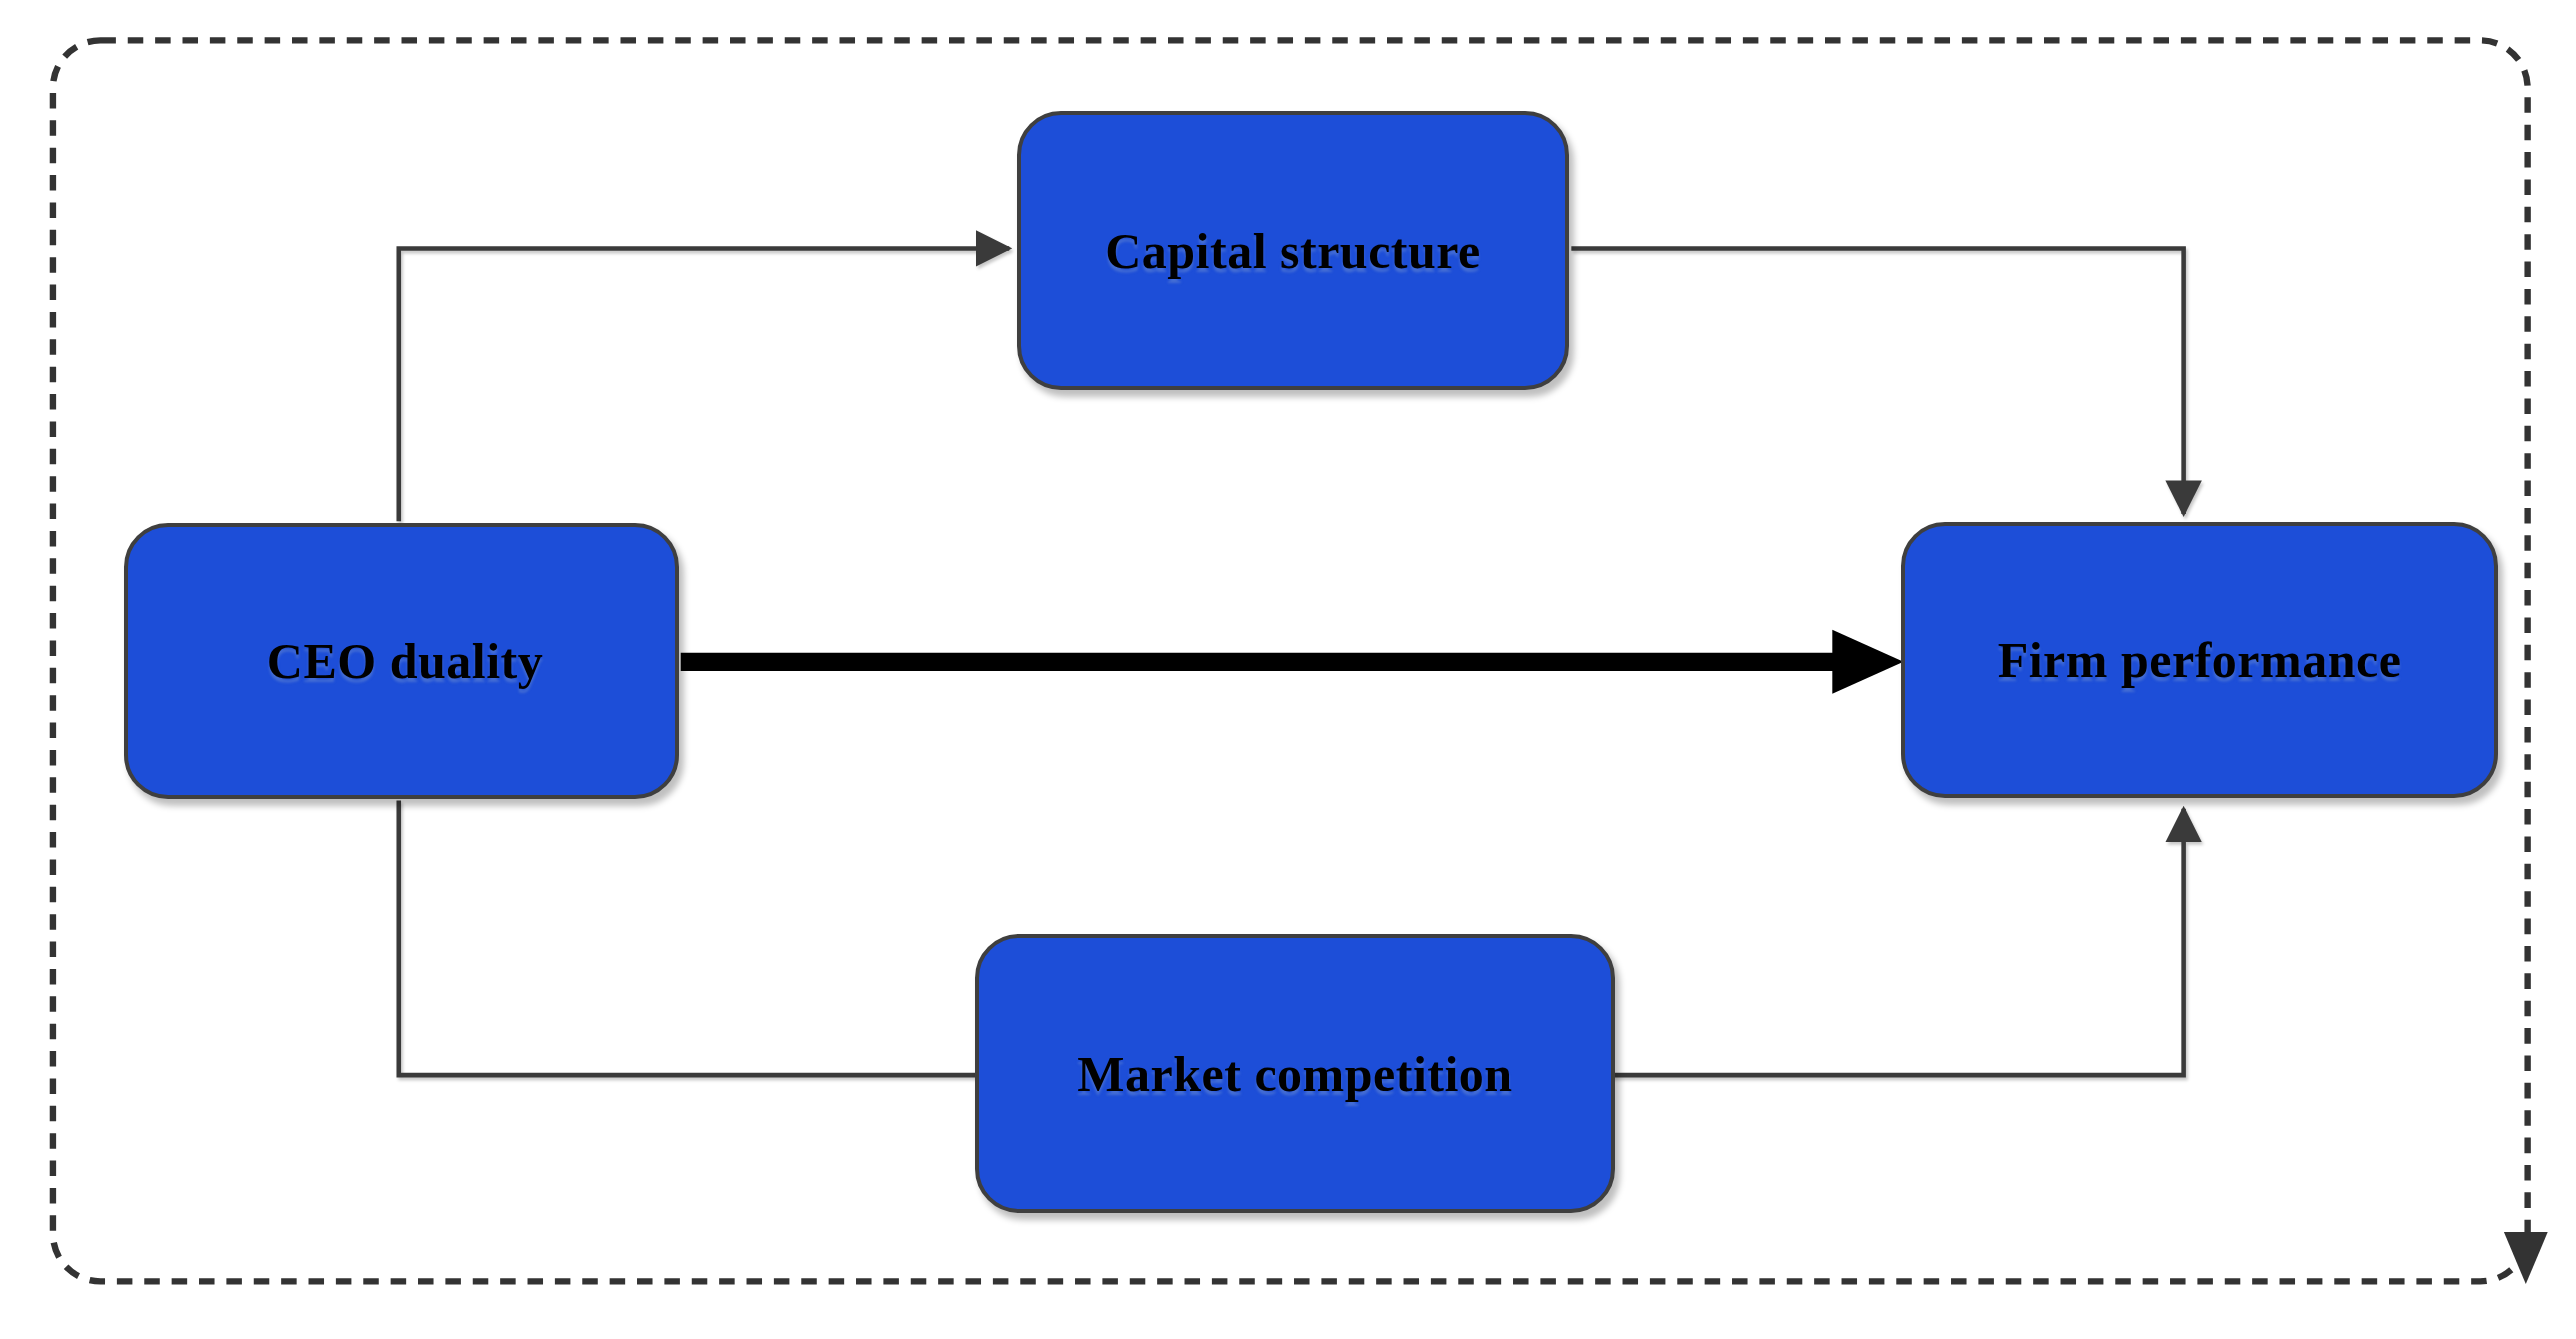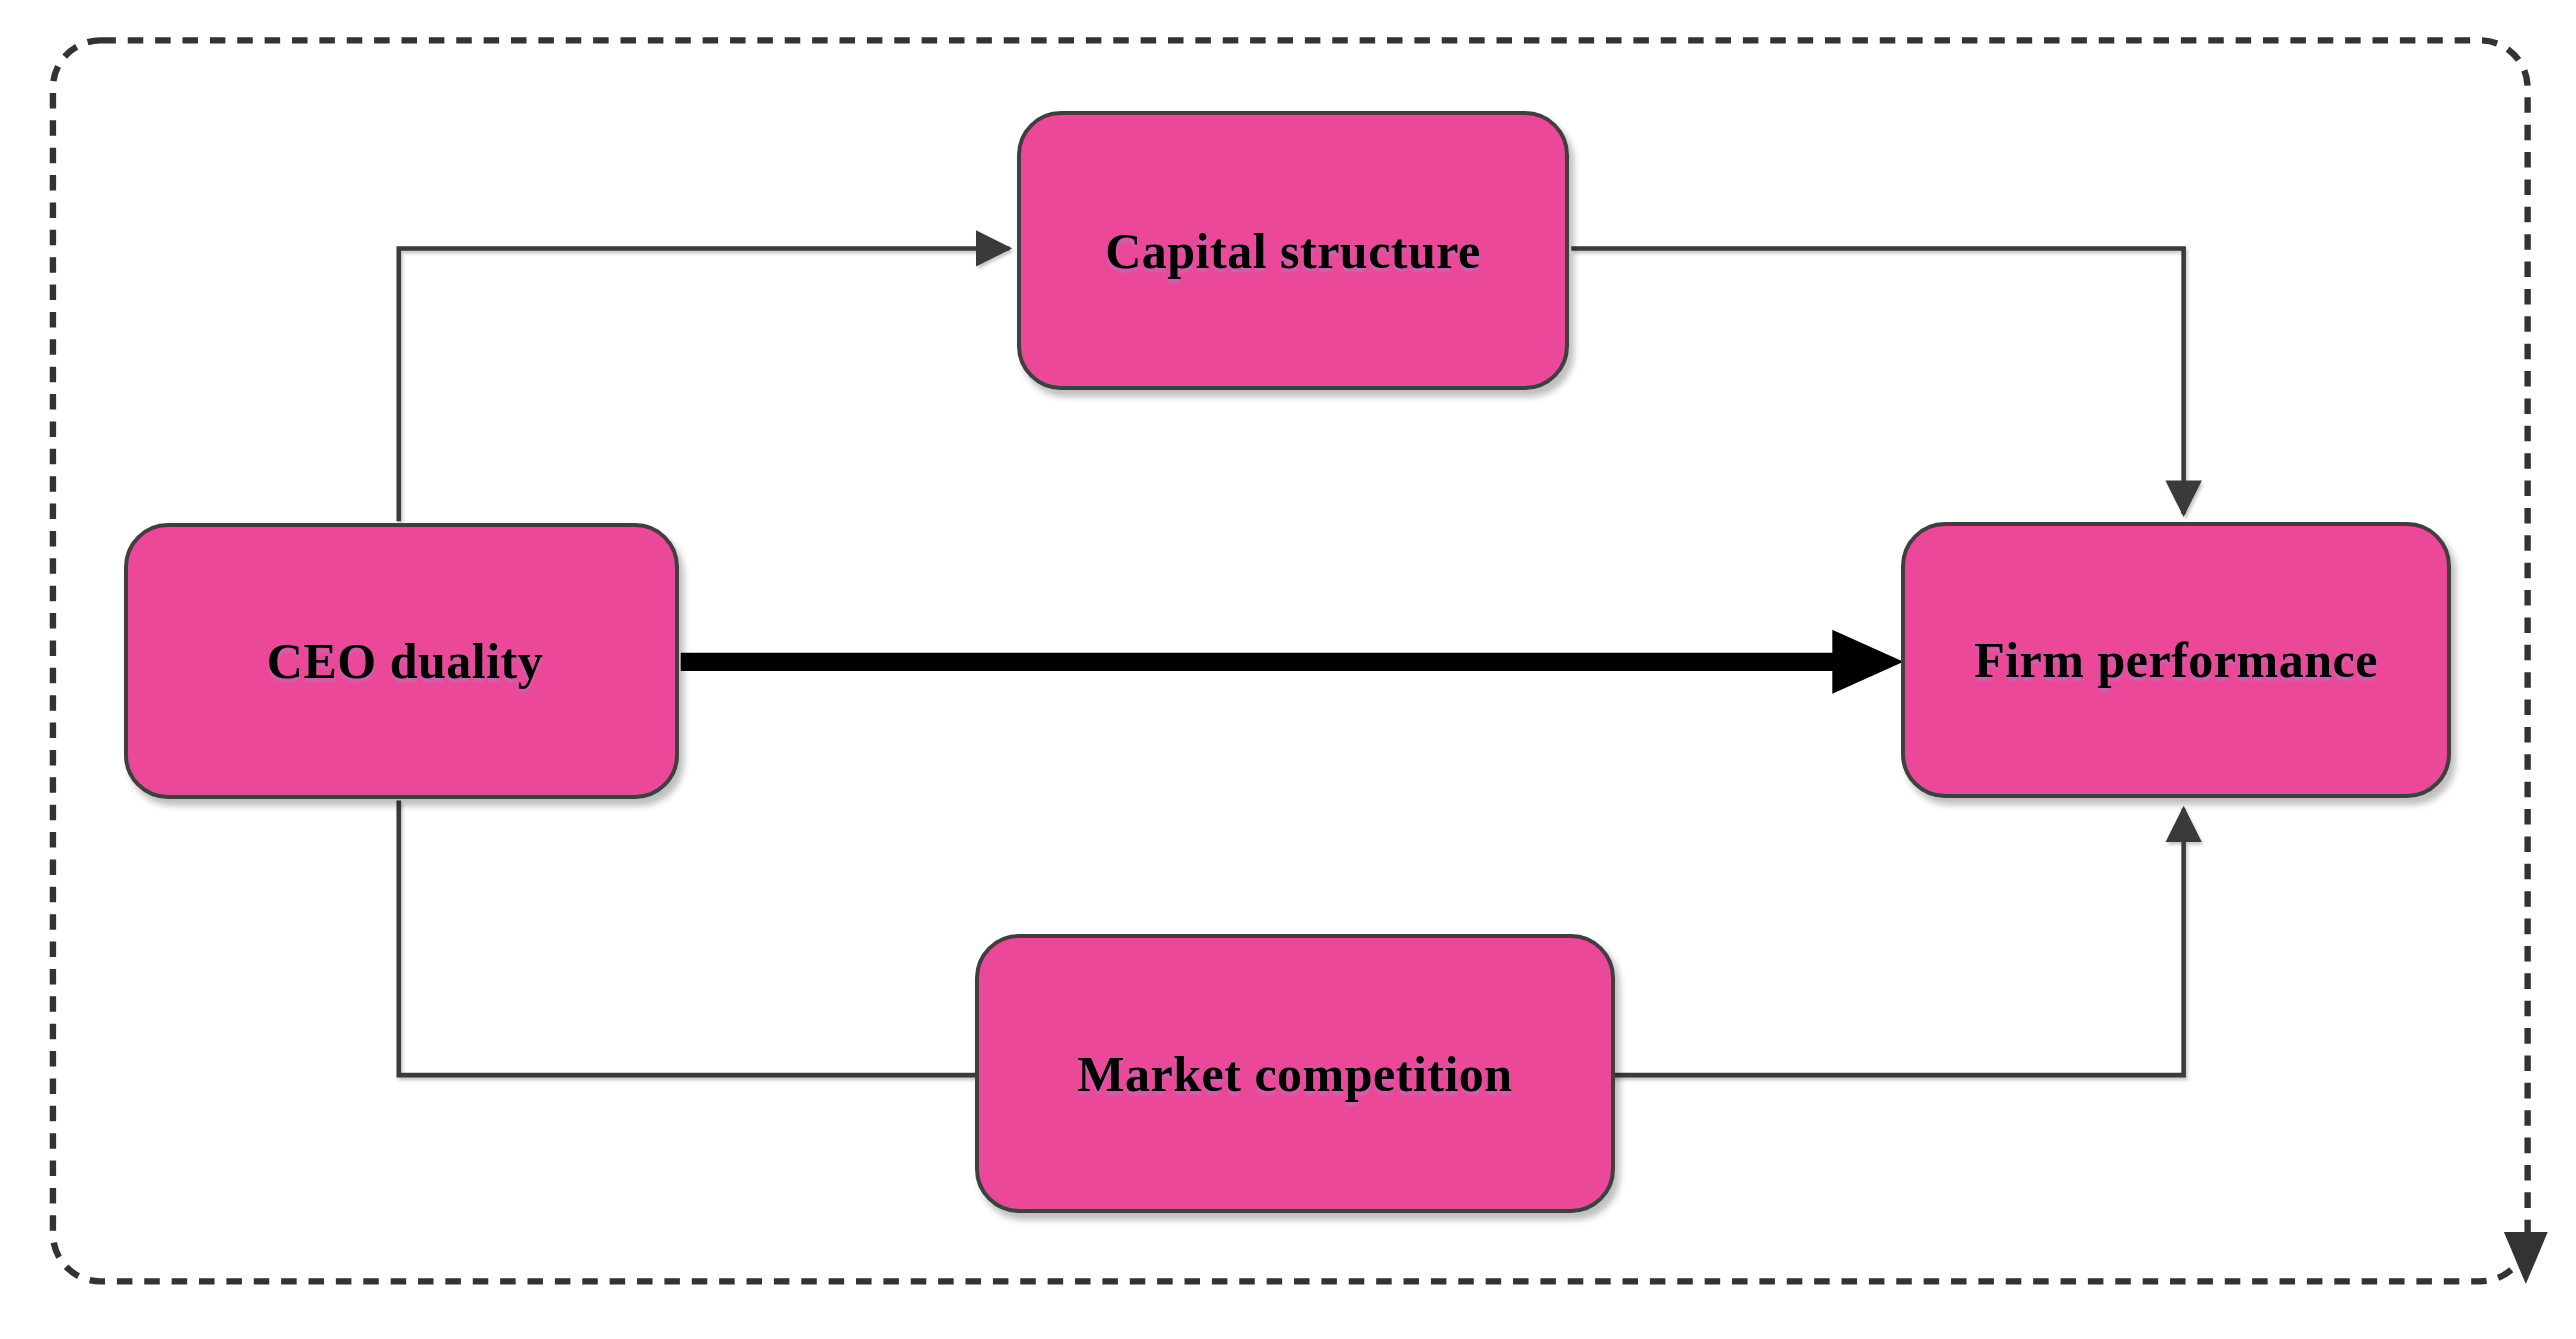--- a/index.html
+++ b/index.html
@@ -21,41 +21,41 @@
     top: 0;
     width: 2576px;
     height: 1340px;
   }
   .edges {
     filter: drop-shadow(2px 3px 1.5px rgba(0,0,0,0.22));
   }
   .node {
     position: absolute;
     box-sizing: border-box;
-    background: #ec4899;
+    background: #1d4ed8;
     border: 4.6px solid #3f3f3f;
     border-radius: 44px;
     box-shadow: 4.6px 6.4px 6.4px rgba(0,0,0,0.25);
     display: flex;
     align-items: center;
     justify-content: center;
   }
   .node .label {
     font-weight: bold;
     font-size: 50px;
     color: #000000;
     text-align: center;
     letter-spacing: 0.5px;
     text-shadow: 0 3.7px 2.7px rgba(128,157,208,0.40);
     white-space: nowrap;
   }
   .node-ceo    { left: 124px;  top: 523px;  width: 555px; height: 276px; padding-left: 7px; }
   .node-cap    { left: 1017px; top: 111px;  width: 552px; height: 279px; }
   .node-market { left: 975px; top: 934px; width: 640px; height: 279px; }
-  .node-firm   { left: 1901px; top: 522px;  width: 550px; height: 276px; }
+  .node-firm   { left: 1901px; top: 522px;  width: 597px; height: 276px; }
 </style>
 </head>
 <body>
 
 <div class="canvas">
 
   <svg class="connector-layer" viewBox="0 0 2823 1468" xmlns="http://www.w3.org/2000/svg">
     <defs>
       <marker id="arrowThin" viewBox="0 0 10 10" refX="9.2" refY="5" markerWidth="8" markerHeight="8" orient="auto" markerUnits="strokeWidth">
         <path d="M0,0 L10,5 L0,10 z" fill="#3a3a3a"></path>

